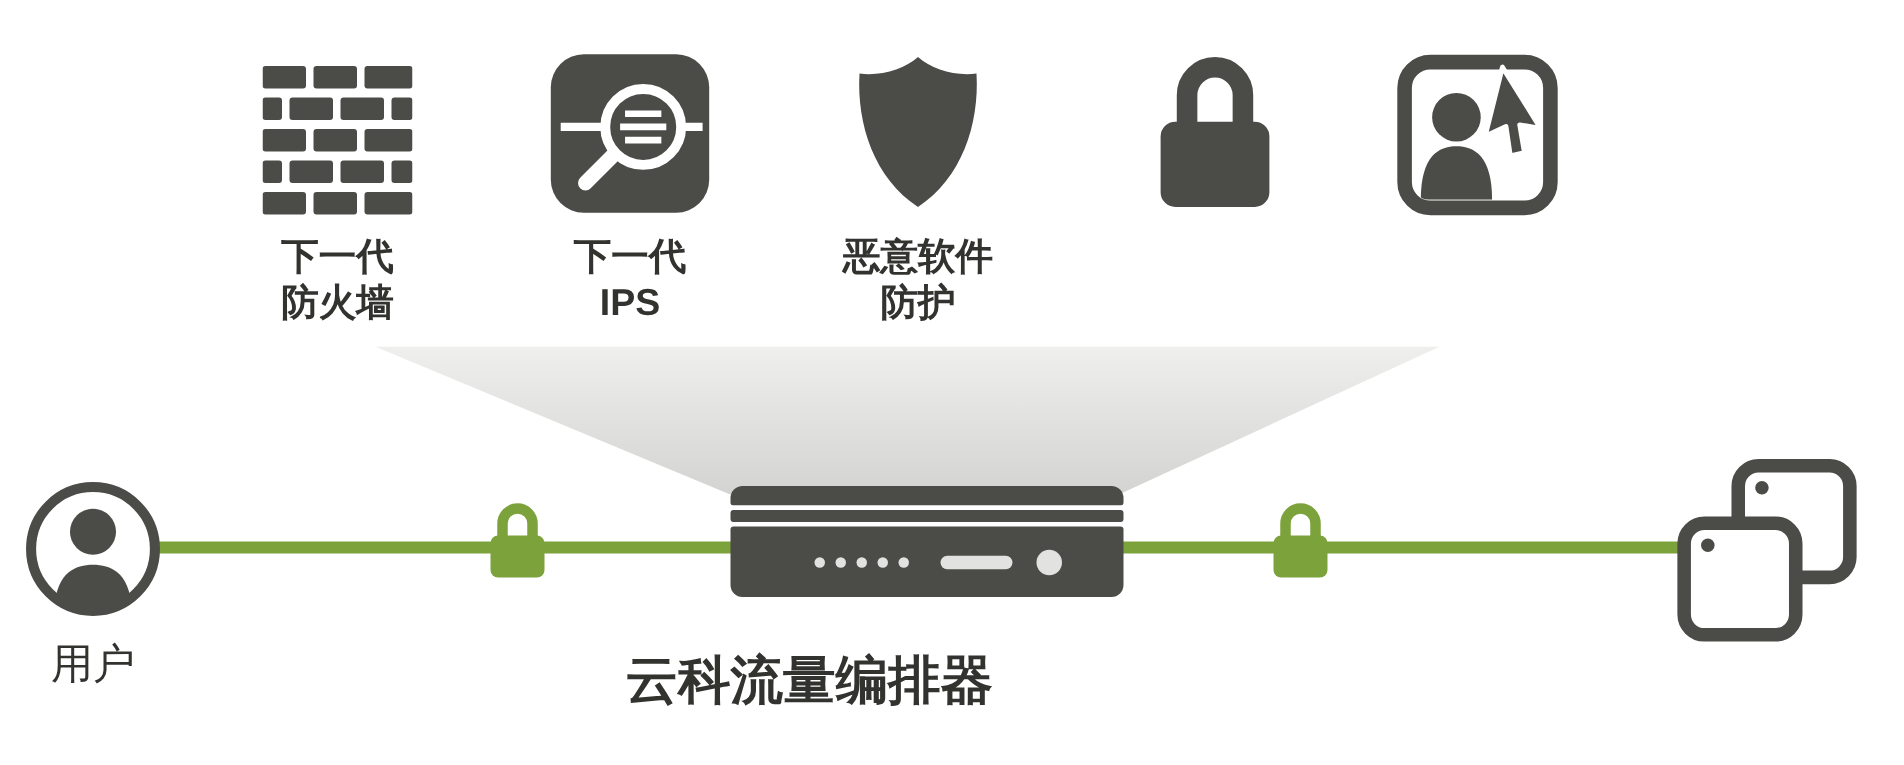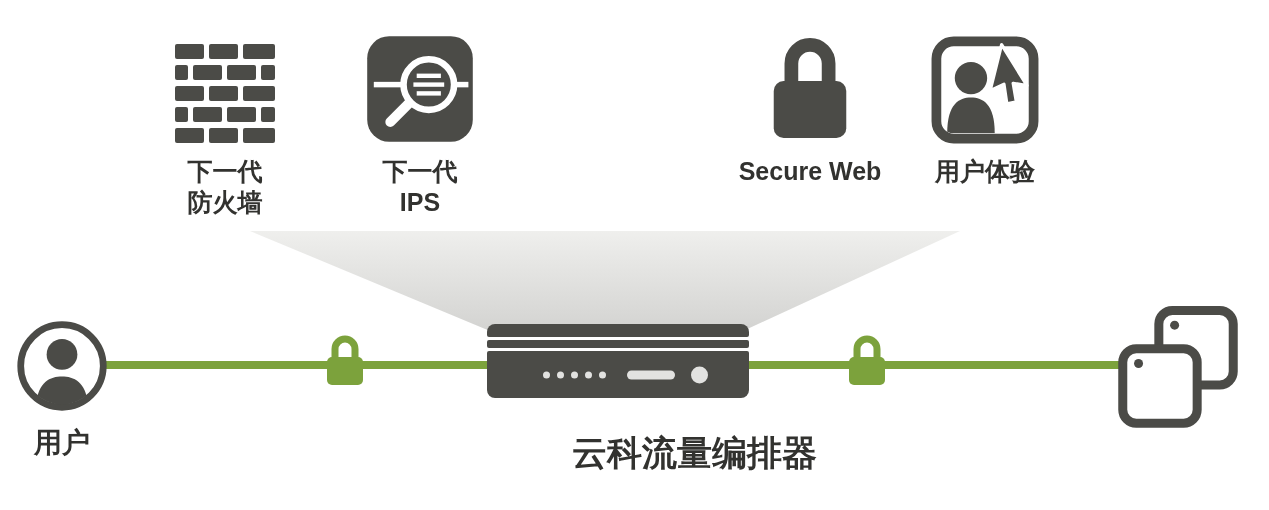--- a/index.html
+++ b/index.html
@@ -57,24 +57,24 @@
   }
   .panel-row{
     position:absolute;left:56px;top:50%;transform:translateY(-50%);
     display:flex;align-items:center;
   }
   .led{width:7px;height:7px;border-radius:50%;background:#e2e2e0;margin-right:7px;}
   .slot{width:48px;height:9px;border-radius:5px;background:#e2e2e0;margin-left:14px;}
   .pwr{width:17px;height:17px;border-radius:50%;background:#e2e2e0;margin-left:16px;}
   
   .endpoint-label{
-    font-size:28px;font-weight:bold;color:#32322f;text-align:center;z-index:3;
+    font-size:28px;font-weight:normal;color:#32322f;text-align:center;z-index:3;
   }
   .orchestrator-label{
-    left:417px;top:430px;width:400px;text-align:right;
+    left:417px;top:430px;width:400px;text-align:left;
     font-size:35px;font-weight:bold;color:#32322f;z-index:3;
   }
   svg{display:block;}
 </style>
 </head>
 <body>
 
 <div class="canvas">
 
   <svg class="abs funnel" width="720" height="100" viewBox="0 0 720 100">
@@ -131,51 +131,60 @@
         <line x1="47" y1="54" x2="69" y2="54" stroke="#ffffff" stroke-width="4"></line>
         <line x1="40" y1="63" x2="23" y2="80" stroke="#ffffff" stroke-width="9" stroke-linecap="round"></line>
       </svg>
     </div>
     <div class="service-label">
       <div>下一代</div>
       <div>IPS</div>
     </div>
   </div>
 
+  <div class="service" style="left:512px;">
+    <div class="icon-wrap">
+      <svg width="100" height="112" viewBox="0 0 100 110">
+        <path d="M50,5 C41,13 25,18 11,16 C9,50 21,86 50,105 C79,86 91,50 89,16 C75,18 59,13 50,5 Z" fill="#4B4B47"></path>
+      </svg>
+    </div>
+    <div class="service-label">
+      <div>恶意软件</div>
+      <div>防护</div>
+    </div>
+  </div>
 
   <div class="service" style="left:710px;">
     <div class="icon-wrap">
       <svg width="98" height="116" viewBox="0 0 100 118">
         <path d="M31,60 V36 a19,19 0 0 1 38,0 V60" fill="none" stroke="#4B4B47" stroke-width="14"></path>
         <rect x="13" y="54" width="74" height="58" rx="10" fill="#4B4B47"></rect>
       </svg>
     </div>
     <div class="service-label">
-      <div>Secure Web</div>
     </div>
   </div>
 
   <div class="service" style="left:885px;">
     <div class="icon-wrap">
       <svg width="108" height="108" viewBox="0 0 100 100">
         <defs>
           <clipPath id="mclip">
               <rect x="10" y="10" width="80" height="80" rx="10"></rect>
             </clipPath>
         </defs>
         <rect x="5" y="5" width="90" height="90" rx="16" fill="#ffffff" stroke="#4B4B47" stroke-width="9"></rect>
         <g clip-path="url(#mclip)" fill="#4B4B47">
           <circle cx="37" cy="39" r="15"></circle>
           <path d="M15,90 C15,63 26,57 37,57 C48,57 59,63 59,90 Z"></path>
         </g>
         <polygon points="59,10 59,54 70,45 77,62 85,58 78,42 91,41" transform="rotate(14 70 35)" fill="#4B4B47" stroke="#ffffff" stroke-width="3" stroke-linejoin="round"></polygon>
       </svg>
     </div>
     <div class="service-label">
-      <div>用户体验</div>
     </div>
   </div>
 
   <svg class="abs" style="left:14px;top:318px;z-index:3;" width="96" height="96" viewBox="0 0 100 100">
     <defs>
       <clipPath id="uclip">
           <circle cx="50" cy="50" r="40"></circle>
         </clipPath>
     </defs>
     <circle cx="50" cy="50" r="43" fill="#ffffff" stroke="#4B4B47" stroke-width="7"></circle>

